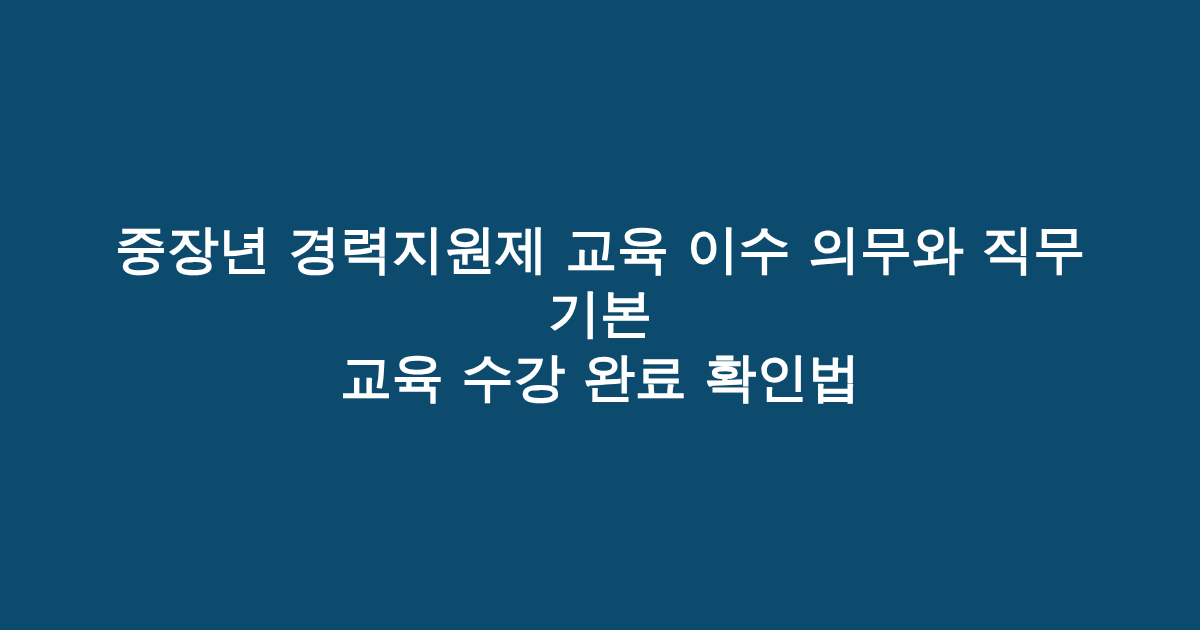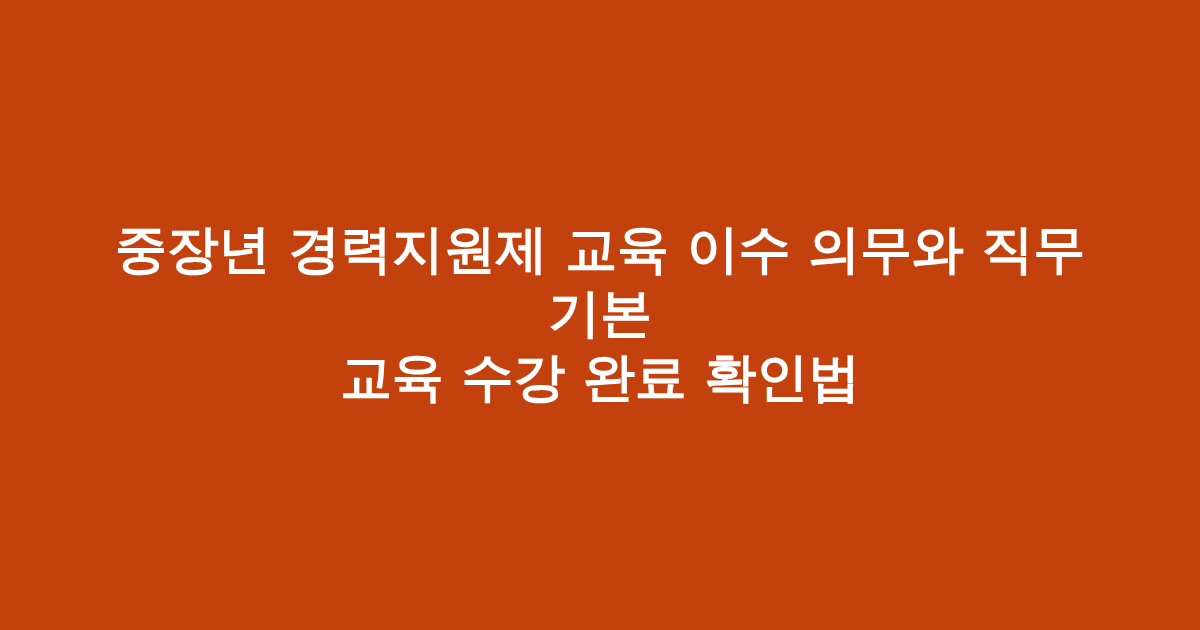--- a/index.html
+++ b/index.html
@@ -49,21 +49,21 @@
     letter-spacing: -0.2px;
     text-align: center;
     word-break: keep-all;
     white-space: pre-line;
     text-rendering: optimizeLegibility;
   }
 </style>
 </head>
 <body>
 
-<div class="og-card" style="background-color: #c2410c;">
+<div class="og-card" style="background-color: #0c4a6e;">
 
   <div class="title-block">
 
     <h1 class="og-title" style="color: rgb(255, 255, 255);">중장년 경력지원제 교육 이수 의무와 직무 기본
 교육 수강 완료 확인법</h1>
 
   </div>
 
 </div>
 

